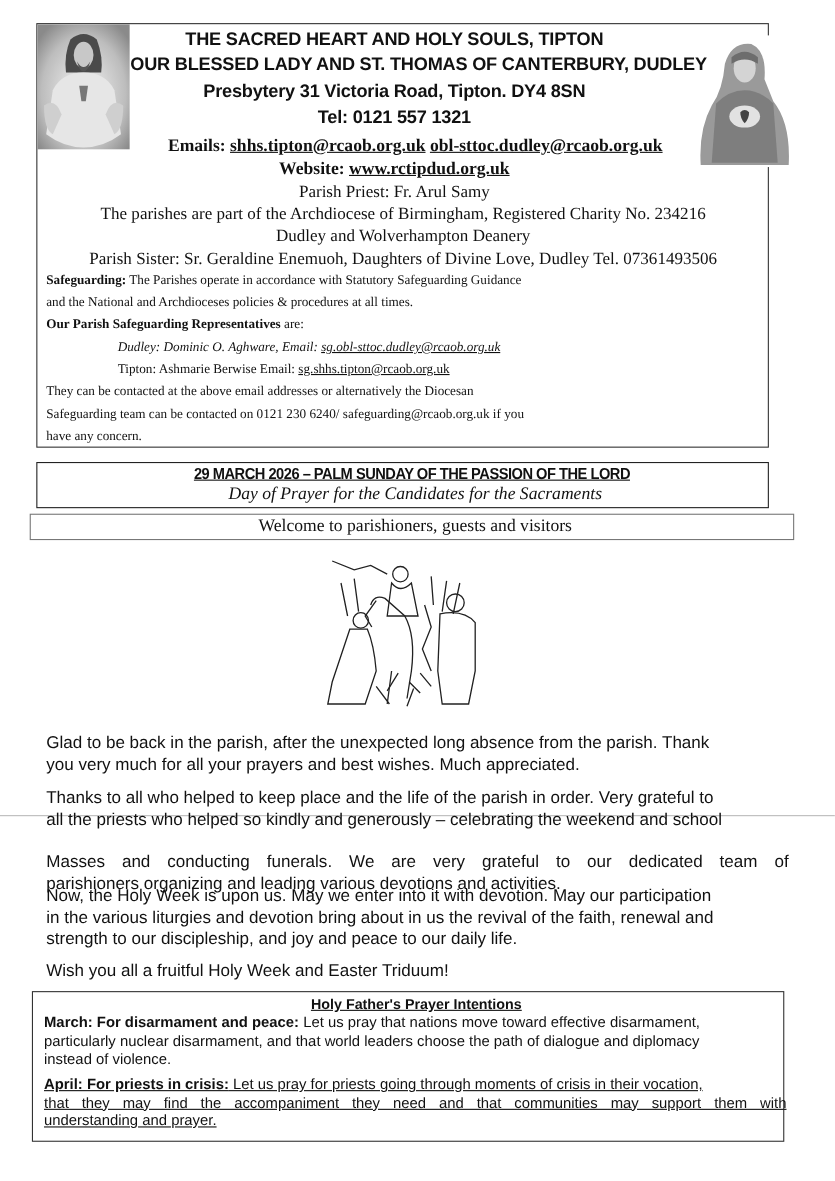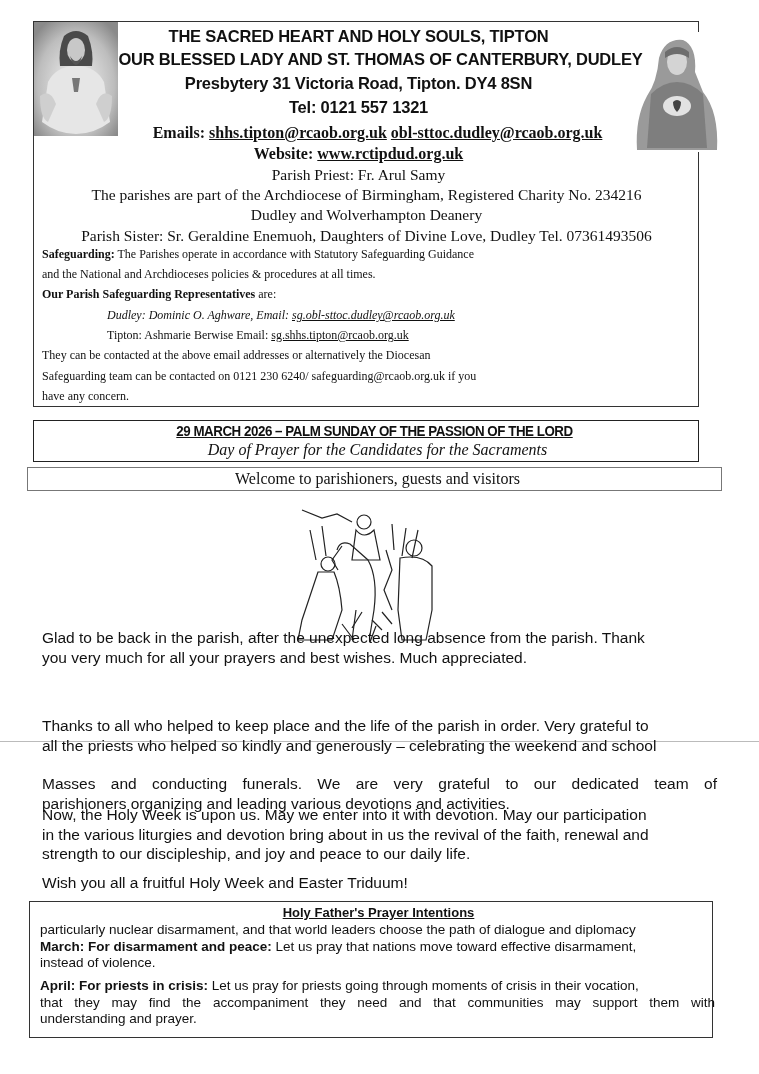--- a/index.html
+++ b/index.html
@@ -123,41 +123,41 @@
   <circle cx="46" cy="64" r="7"></circle>
   <path d="M36 72 Q30 90 20 120 L16 140 L50 140 L60 110 Q58 86 52 72Z"></path>
   <circle cx="132" cy="48" r="8"></circle>
   <path d="M118 58 Q140 54 150 66 L150 110 L144 140 L120 140 L116 110Z"></path>
   <path d="M80 112 L70 128 M90 120 L100 130 M100 112 L110 124 M60 124 L72 140 M94 126 L88 142"></path>
   <path d="M104 50 L110 70 L102 90 L110 110"></path>
 </svg>
 
 <div class="scanline" style="left:0; top:741px; width:759px;"></div>
 
-<div class="para sans" style="top:628px;">
+<div class="para sans" style="top:666px;">
   <div>Glad to be back in the parish, after the unexpected long absence from the parish. Thank</div>
   <div>you very much for all your prayers and best wishes. Much appreciated.</div>
 </div>
 <div class="para sans" style="top:716px;">
   <div>Thanks to all who helped to keep place and the life of the parish in order. Very grateful to</div>
   <div>all the priests who helped so kindly and generously – celebrating the weekend and school</div>
   <div style="text-align-last: justify; margin-top: 19px;">Masses and conducting funerals. We are very grateful to our dedicated team of</div>
   <div>parishioners organizing and leading various devotions and activities.</div>
 </div>
 <div class="para sans" style="top:805px;">
   <div>Now, the Holy Week is upon us. May we enter into it with devotion. May our participation</div>
   <div>in the various liturgies and devotion bring about in us the revival of the faith, renewal and</div>
   <div>strength to our discipleship, and joy and peace to our daily life.</div>
 </div>
 <div class="para sans" style="top:873px;">Wish you all a fruitful Holy Week and Easter Triduum!</div>
 
 <div id="intentions-box"></div>
 <div class="hl sans b u" style="top:905px; left:-1px; font-size:13px;">Holy Father's Prayer Intentions</div>
 <div class="int-text sans" style="top:922px;">
+  <div><span class="b">March: For disarmament and peace:</span><span> Let us pray that nations move toward effective disarmament,</span></div>
   <div>particularly nuclear disarmament, and that world leaders choose the path of dialogue and diplomacy</div>
-  <div><span class="b">March: For disarmament and peace:</span><span> Let us pray that nations move toward effective disarmament,</span></div>
   <div>instead of violence.</div>
 </div>
-<div class="int-text sans" style="top:978px;">
+<div class="int-text sans" style="top:978px;text-decoration:underline;">
   <div><span class="b">April: For priests in crisis:</span><span> Let us pray for priests going through moments of crisis in their vocation,</span></div>
   <div style="text-align-last: justify;">that they may find the accompaniment they need and that communities may support them with</div>
   <div>understanding and prayer.</div>
 </div>
 
 </body></html>

